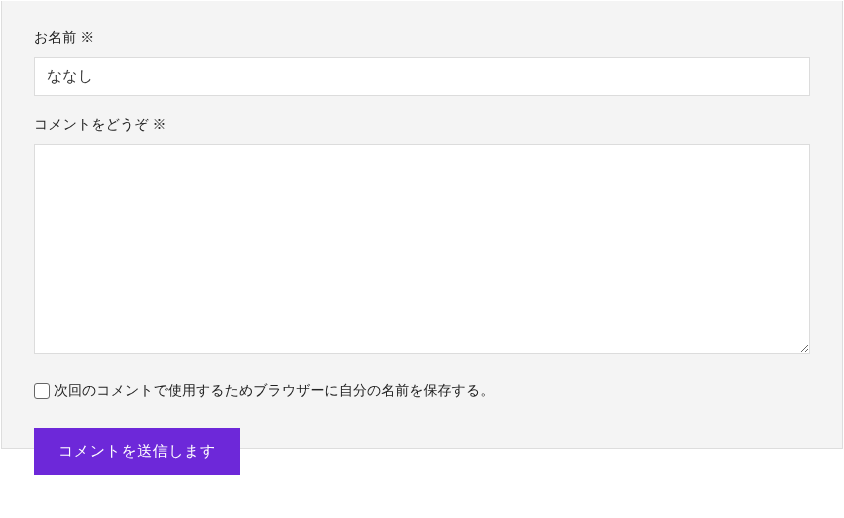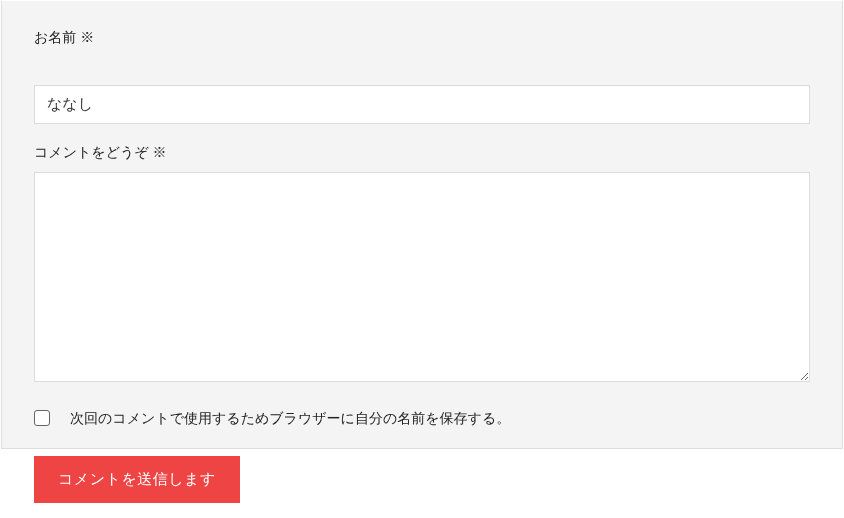--- a/index.html
+++ b/index.html
@@ -34,36 +34,36 @@
       font-weight: normal;
     }
     .text-input {
       width: 100%;
       padding: 10px 12px;
       font-size: 15px;
       border: 1px solid #dcdcdc;
       background: #ffffff;
       color: #333333;
       font-family: inherit;
-      margin-top: 28px;
     }
     .textarea-input {
       width: 100%;
       height: 210px;
       padding: 10px 12px;
       font-size: 15px;
       border: 1px solid #dcdcdc;
       background: #ffffff;
       color: #333333;
       font-family: inherit;
       resize: both;
     }
     .checkbox-row {
       display: flex;
-      gap: 20px;
+      align-items: center;
+      gap: 4px;
       margin-top: 24px;
       margin-bottom: 28px;
     }
     .checkbox-input {
       width: 16px;
       height: 16px;
       border: 1.5px solid #666666;
       border-radius: 3px;
       background: #ffffff;
       appearance: none;
@@ -73,21 +73,21 @@
     }
     .checkbox-input:checked {
       background: #0b3a4f;
     }
     .checkbox-label {
       font-size: 14px;
       color: #222222;
       cursor: pointer;
     }
     .submit-button {
-      background: #ef4444;
+      background: #6d28d9;
       color: #ffffff;
       border: none;
       padding: 14px 24px;
       font-size: 15px;
       font-family: inherit;
       cursor: pointer;
       letter-spacing: 0.5px;
     }
   </style>
 </head>

